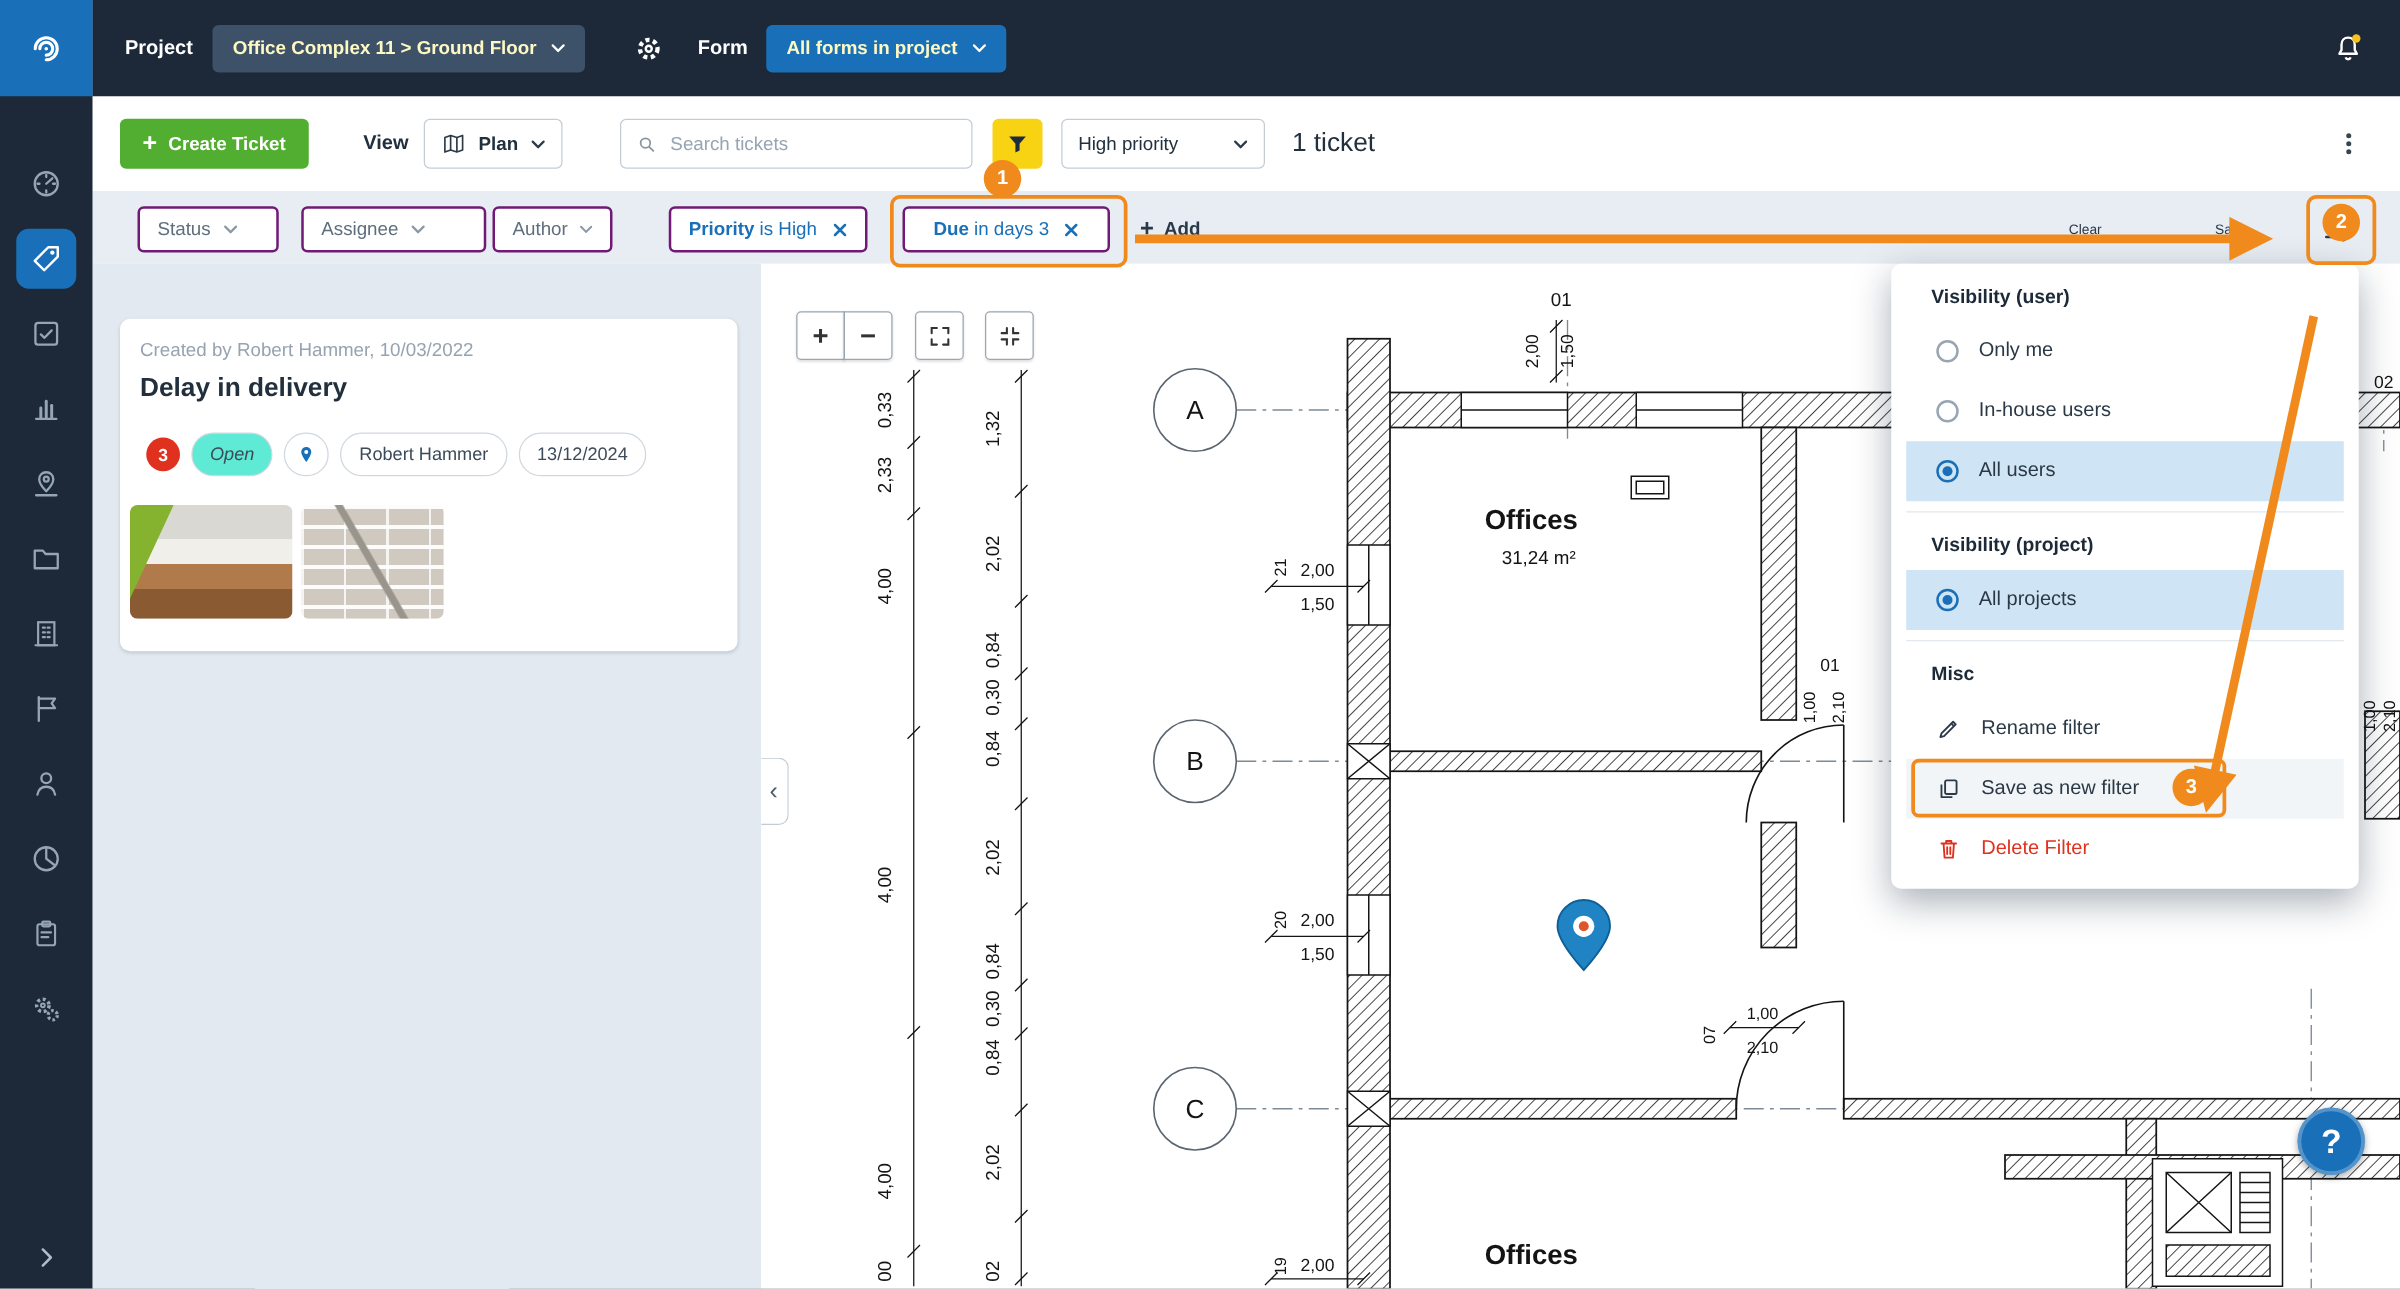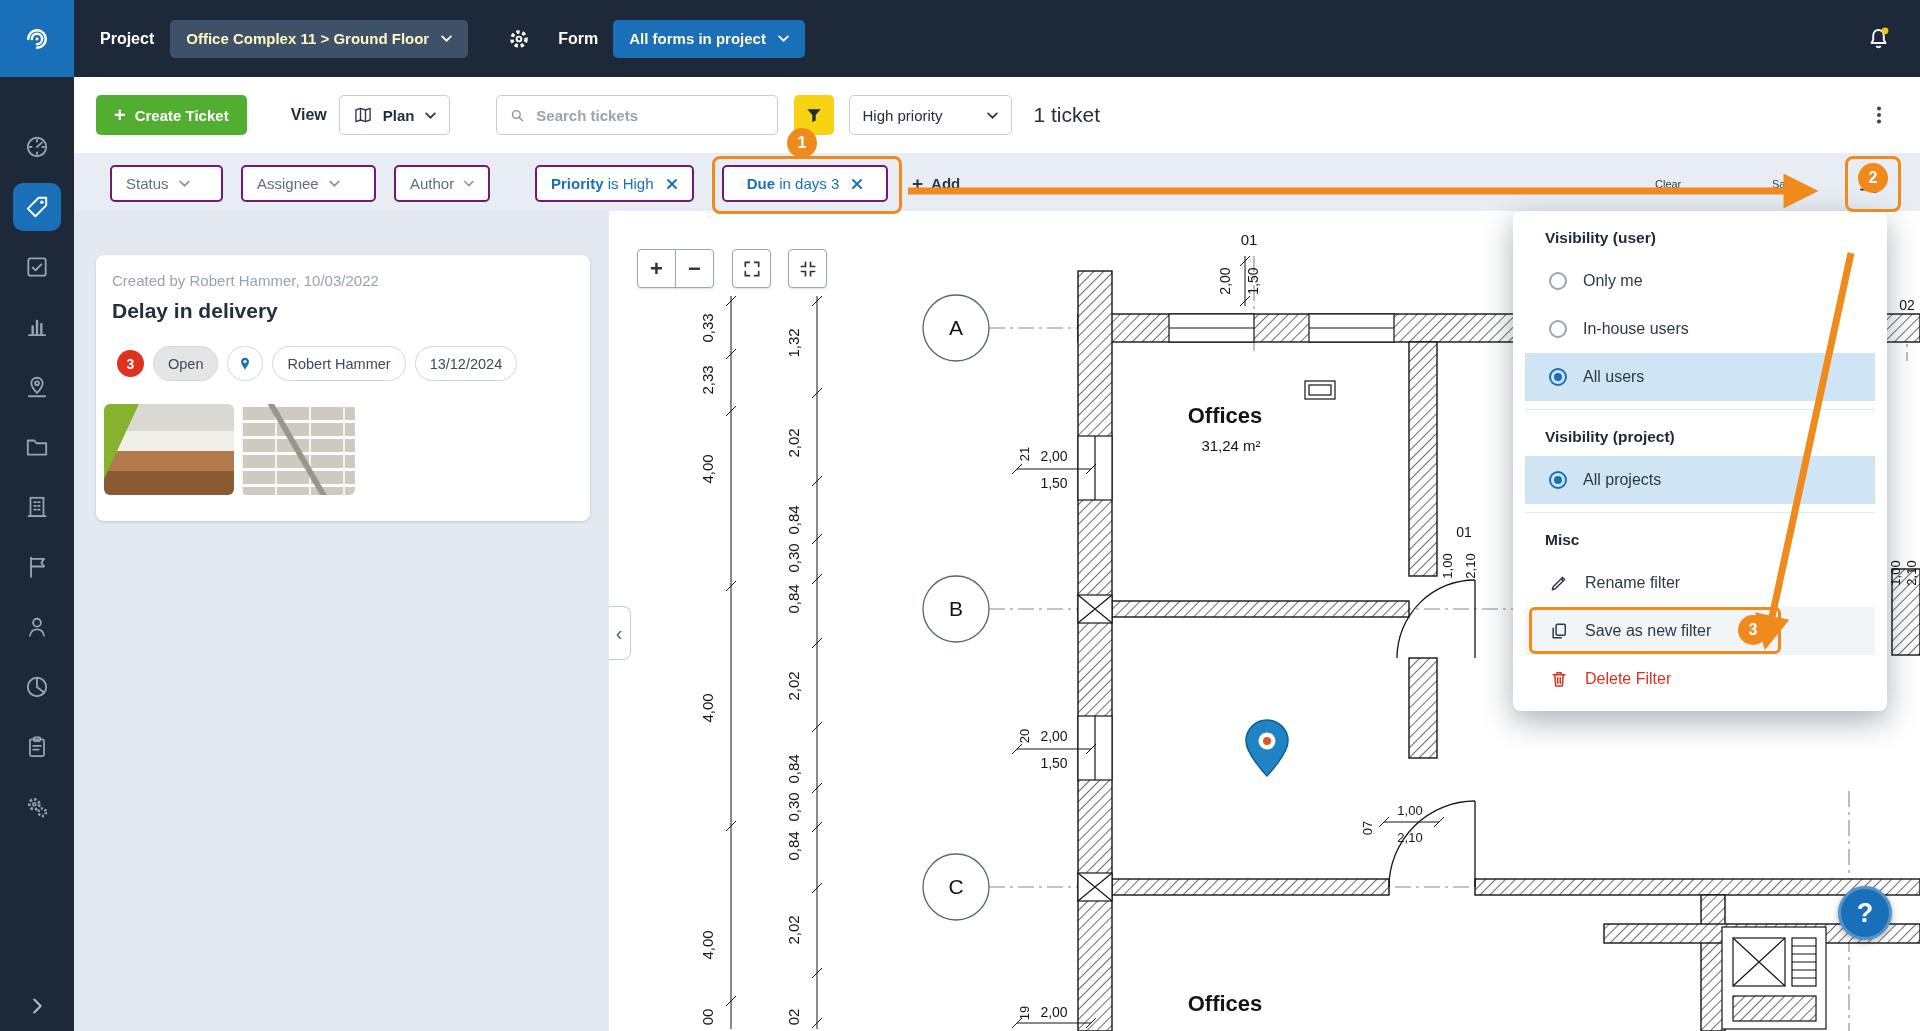--- a/index.html
+++ b/index.html
@@ -32,21 +32,21 @@
   .toolbar{position:absolute;left:74px;top:77px;right:0;height:76px;background:#fff;
            border-bottom:1px solid #e2e7ec;display:flex;align-items:center;}
   .create{margin-left:22px;height:40px;background:var(--green,#52ae30);color:#fff;font-weight:bold;
           font-size:15px;border-radius:5px;padding:0 18px;display:flex;align-items:center;gap:9px;}
   .create .plus{font-size:20px;font-weight:bold;}
   .view-label{margin-left:44px;font-weight:bold;font-size:16px;color:#22303e;}
   .plan-dd{margin-left:12px;height:40px;border:1px solid #c3cdd6;border-radius:5px;background:#fff;
            display:flex;align-items:center;gap:10px;padding:0 13px;font-weight:bold;font-size:15px;color:#22303e;}
   .search{margin-left:46px;width:282px;height:40px;border:1px solid #c3cdd6;border-radius:5px;background:#fff;
           display:flex;align-items:center;gap:9px;padding:0 12px;box-sizing:border-box;}
-  .search input{border:none;outline:none;font-size:15px;color:#0c4a6e;width:100%;font-family:inherit;background:transparent;font-weight:bold;}
+  .search input{border:none;outline:none;font-size:15px;color:#0c4a6e;width:100%;font-family:inherit;background:transparent;}
   .search input::placeholder{color:#97a4b1;}
   .ybtn{margin-left:16px;width:40px;height:40px;background:var(--yellow,#f8d313);border-radius:5px;
         display:flex;align-items:center;justify-content:center;}
   .prio-dd{margin-left:15px;width:163px;height:40px;border:1px solid #c3cdd6;border-radius:5px;background:#fff;
            display:flex;align-items:center;justify-content:space-between;padding:0 13px;font-size:15px;color:#22303e;box-sizing:border-box;}
   .count{margin-left:22px;font-size:21px;color:#22303e;}
   .kebab{margin-left:auto;margin-right:30px;display:flex;}
 
   
   .filterbar{position:absolute;left:74px;top:153px;right:0;height:58px;background:#e8edf3;}
@@ -75,21 +75,21 @@
   
   .card{position:absolute;left:22px;top:44px;width:494px;height:266px;background:#fff;border-radius:8px;
         box-shadow:0 1px 3px rgba(25,45,65,.18);}
   .created{position:absolute;left:16px;top:17px;font-size:15px;color:#97a3b0;}
   .ttitle{position:absolute;left:16px;top:44px;font-size:21px;font-weight:bold;color:#22303e;}
   .tchips{position:absolute;left:21px;top:91px;display:flex;align-items:center;gap:9px;}
   .rbadge{width:27px;height:27px;border-radius:50%;background:var(--red,#e0301e);color:#fff;font-size:14px;
           font-weight:bold;display:flex;align-items:center;justify-content:center;}
   .tpill{height:35px;border:1px solid #cfd8e0;border-radius:18px;background:#fff;display:flex;align-items:center;
          padding:0 14px;font-size:14.5px;color:#3c4b59;box-sizing:border-box;}
-  .tpill.gray{background:#e5e5e5;}
+  .tpill.gray{background:#5eead4;font-style:italic;}
   .thumbs{position:absolute;left:8px;top:149px;display:flex;gap:7px;}
   .thumb{height:91px;border-radius:6px;}
   .thumb.office{width:130px;
     background:
       linear-gradient(115deg,#86b32f 0 20%,rgba(0,0,0,0) 20.5%),
       linear-gradient(180deg,#d9d8d2 0 30%,#f0efe9 30% 52%,#b07a4b 52% 74%,#8a5a33 74% 100%);}
   .thumb.brick{width:114px;background-color:#cfc9bf;
     background-image:
       linear-gradient(60deg,rgba(0,0,0,0) 47%,#9a958c 48% 51%,rgba(0,0,0,0) 52%),
       repeating-linear-gradient(180deg,rgba(255,255,255,.95) 0 3px,rgba(0,0,0,0) 3px 16px),
@@ -312,21 +312,21 @@
     </button>
   </div>
 
   <div class="filterbar">
     <button class="chip" style="left:36px;width:113px">
       <span>Status</span>
       <svg class="cv" viewBox="0 0 12 8">
           <path d="M1 1.5 L6 6.5 L11 1.5" stroke="#8a98a6" stroke-width="2" fill="none" stroke-linecap="round"></path>
         </svg>
     </button>
-    <button class="chip" style="left:167px;width:135px">
+    <button class="chip" style="left:167px;width:148px">
       <span>Assignee</span>
       <svg class="cv" viewBox="0 0 12 8">
           <path d="M1 1.5 L6 6.5 L11 1.5" stroke="#8a98a6" stroke-width="2" fill="none" stroke-linecap="round"></path>
         </svg>
     </button>
     <button class="chip" style="left:320px;width:96px">
       <span>Author</span>
       <svg class="cv" viewBox="0 0 12 8">
           <path d="M1 1.5 L6 6.5 L11 1.5" stroke="#8a98a6" stroke-width="2" fill="none" stroke-linecap="round"></path>
         </svg>

